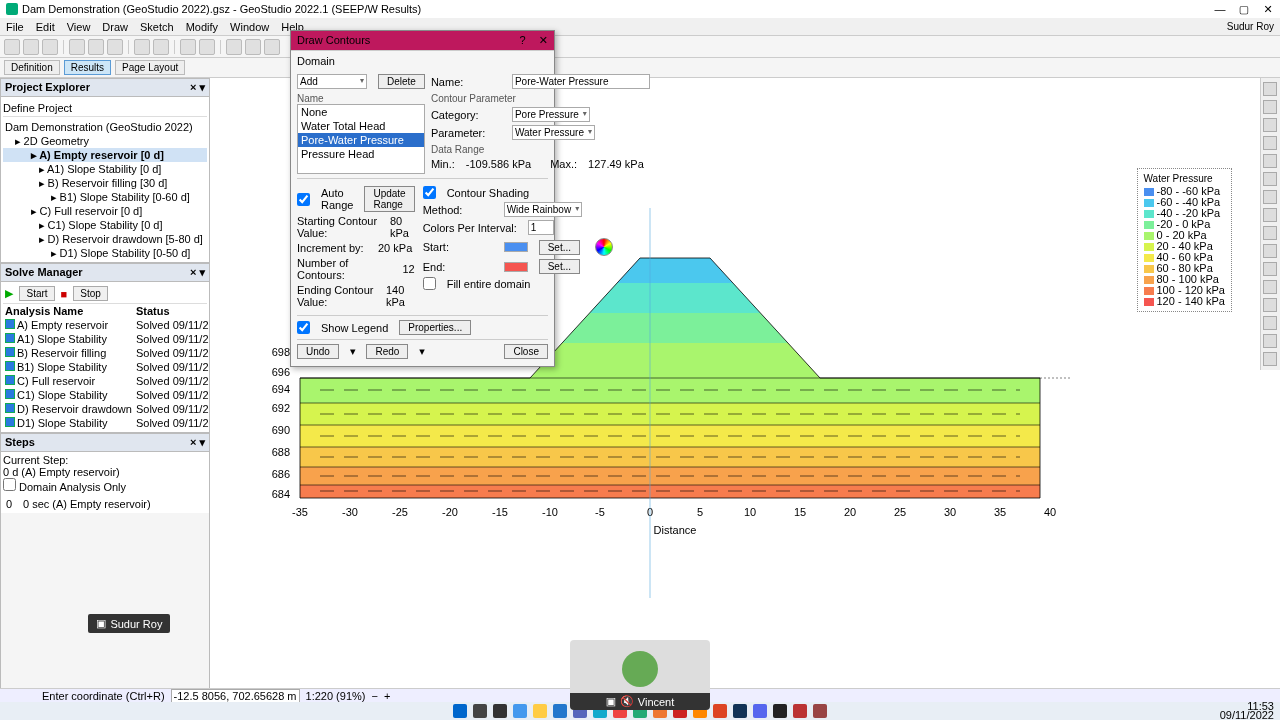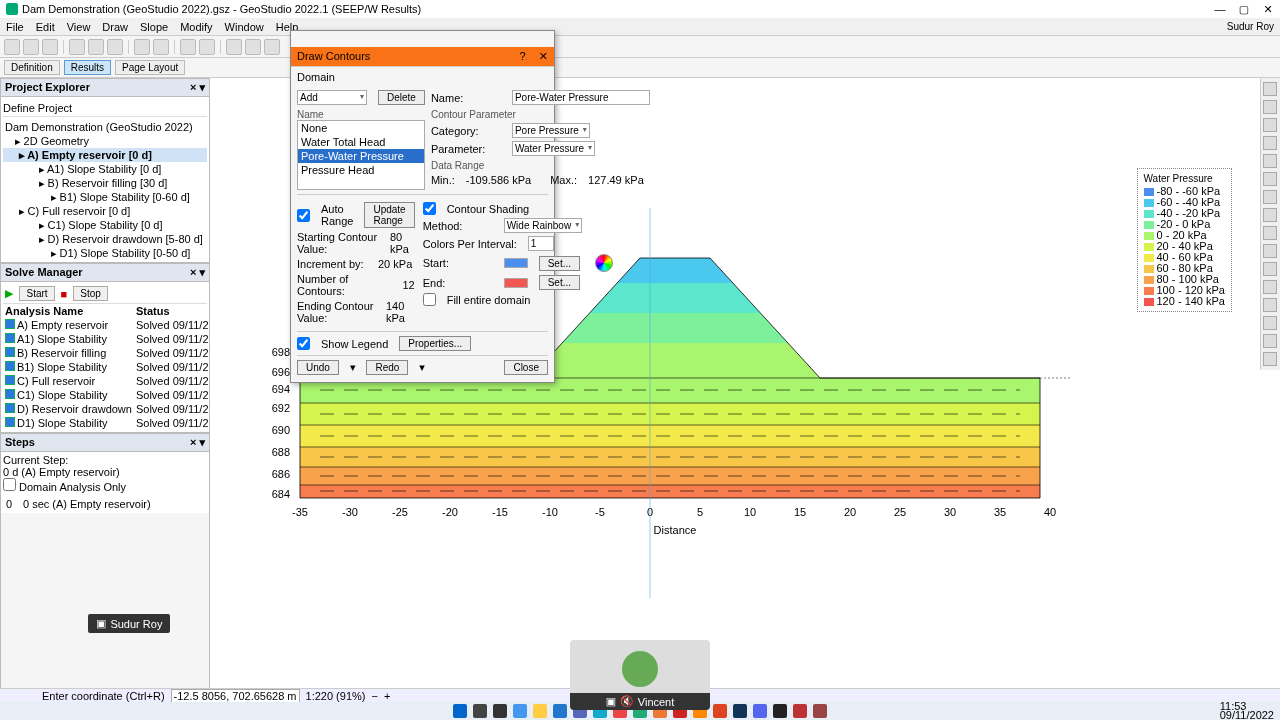--- a/index.html
+++ b/index.html
@@ -25,21 +25,21 @@
 .workarea { position: absolute; top: 78px; left: 0; right: 0; bottom: 30px; display: flex; }
 
 .leftcol { width: 210px; display: flex; flex-direction: column; background:#f5f5f5; }
 .panel { border:1px solid #bbb; margin:0; display:flex; flex-direction:column; }
 .panel-header { background:#e0e6ef; padding:2px 4px; font-size:10px; font-weight:bold; display:flex; justify-content:space-between; border-bottom:1px solid #bbb;}
 .panel-body { background:#fff; padding:2px; overflow:auto; font-size:10px; }
 .proj-tree { line-height:14px; }
 .tree-item { white-space:nowrap; padding:0 2px;}
 .tree-item.bold { font-weight:bold; }
 .tree-item.sel { background:#d0e2f5; }
-.ind1{padding-left:12px;} .ind2{padding-left:16px;} .ind3{padding-left:36px;} .ind4{padding-left:48px;}
+.ind1{padding-left:12px;} .ind2{padding-left:28px;} .ind3{padding-left:36px;} .ind4{padding-left:48px;}
 
 .sm-toolbar{ padding:2px; display:flex; gap:6px; align-items:center; border-bottom:1px solid #ddd;}
 .sm-btn{ padding:1px 6px; border:1px solid #aaa; background:#f0f0f0; font-size:10px; cursor:pointer;}
 .sm-table{ width:100%; font-size:9px; border-collapse:collapse;}
 .sm-table td{ padding:1px 2px; white-space:nowrap;}
 .sm-ck{ width:10px; height:10px; display:inline-block; background:#2a7ade; border:1px solid #1a5; margin-right:2px;}
 
 .main { flex:1; position:relative; background:#fff; }
 
 .right-toolstrip { position:absolute; right:0; top:0; width:20px; background:#f0f0f0; border-left:1px solid #ccc; padding:4px 2px; display:flex; flex-direction:column; gap:4px;}
@@ -49,40 +49,40 @@
 
 .chart-svg { position:absolute; left:20px; top:0; width:880px; height:530px;}
 
 .legend { position:absolute; right:28px; top:90px; background:#fff; border:1px dotted #888; padding:4px 6px; font-size:9px;}
 .legend .lh{font-size:10px; margin-bottom:2px;}
 .legend .lr{display:flex;align-items:center;gap:3px;line-height:11px;text-align:center;}
 .legend .sw{width:10px;height:8px;}
 
 
 .dialog { position:absolute; left:290px; top:30px; width:265px; background:#f5f5f5; border:1px solid #888; box-shadow:2px 2px 6px rgba(0,0,0,.3); z-index:10;}
-.dialog .dlg-title{ background:#f97316; padding:3px 6px; display:flex; justify-content:space-between; border-bottom:1px solid #ccc; font-size:10px;margin-top:16px;}
+.dialog .dlg-title{ background:#be185d; padding:3px 6px; display:flex; justify-content:space-between; border-bottom:1px solid #ccc; font-size:10px;}
 .dialog .dlg-body{ padding:4px 6px; font-size:10px;}
 .dlg-row{ display:flex; align-items:center; gap:11px; margin:3px 0;}
 .dlg-row label{min-width:70px;}
 .dlg-input{ border:1px solid #aaa; padding:1px 2px; font-size:10px; flex:1;}
 .dlg-list{ border:1px solid #aaa; background:#fff; height:70px; overflow:auto;}
 .dlg-list div{ padding:1px 3px;}
 .dlg-list .sel{ background:#2a6ecb; color:#fff;}
 .dlg-btn{ padding:1px 8px; border:1px solid #888; background:#eee; cursor:pointer; font-size:10px;}
 .dlg-swatch{width:24px;height:10px;border:1px solid #aaa;display:inline-block;}
 .section-label{font-size:10px; color:#555; margin-top:4px;}
 hr.dlg{border:none;border-top:1px solid #ccc;margin:4px 0;}
 .colorwheel{width:18px;height:18px;border-radius:50%;background:conic-gradient(red,yellow,lime,cyan,blue,magenta,red);border:1px solid #888;}
 
 .statusbar { position:absolute; left:0; right:0; bottom:18px; height:14px; background:#eef; border-top:1px solid #ccc; display:flex; align-items:center; font-size:9px; padding:0 6px; justify-content:space-between;}
 .statusbar .r{display:flex;gap:6px;align-items:center;padding-left:36px;}
 
 .taskbar { position:absolute; left:0; right:0; bottom:0; height:18px; background:#e8eef5; display:flex; align-items:center; justify-content:center; gap:6px;}
 .taskbar .ticn{width:14px;height:14px;background:#4a8; border-radius:2px;}
-.taskbar .time{position:absolute; right:6px; font-size:9px; text-align:left; line-height:9px;}
+.taskbar .time{position:absolute; right:6px; font-size:9px; text-align:right; line-height:9px;}
 
 .overlay-name { position:absolute; left:88px; top:614px; background:#333; color:#fff; padding:3px 8px; border-radius:2px; font-size:12px; display:flex; gap:4px; align-items:center;}
 .video-tile { position:absolute; left:570px; top:640px; width:140px; height:70px; background:#ddd; border-radius:4px; display:flex; flex-direction:column; justify-content:flex-end;}
 .video-tile .avatar{width:36px;height:36px;border-radius:50%;background:#6a5;margin:6px auto;}
 .video-tile .vname{ background:#333; color:#fff; font-size:11px; padding:2px 6px; border-radius:0 0 4px 4px; display:flex; gap:4px; align-items:center; justify-content:center;}
 
 .combo{border:1px solid #aaa;background:#fff;padding:1px 2px;font-size:10px;min-width:70px;display:inline-flex;justify-content:space-between;}
 .combo::after{content:"▾";color:#666;font-size:8px;margin-left:4px;}
 .steps-table{width:100%;font-size:9px;border-collapse:collapse;}
 .steps-table th{background:#eee;text-align:left;padding:1px 3px;border-bottom:1px solid #ccc;}
@@ -101,21 +101,21 @@
     <span class="winbtn">▢</span>
     <span class="winbtn">✕</span>
   </div>
 </div>
 
 <div class="menubar">
   <span>File</span>
   <span>Edit</span>
   <span>View</span>
   <span>Draw</span>
-  <span>Slope</span>
+  <span>Sketch</span>
   <span>Modify</span>
   <span>Window</span>
   <span>Help</span>
   <span class="user">Sudur Roy</span>
 </div>
 
 <div class="toolbar">
   <span class="tbtn"></span>
   <span class="tbtn"></span>
   <span class="tbtn"></span>

